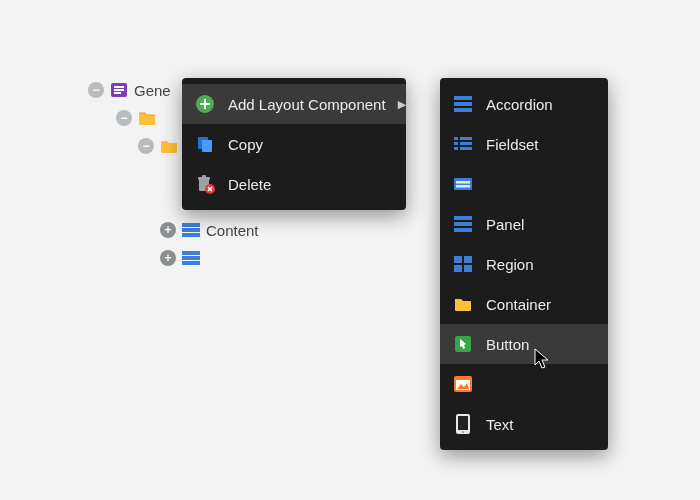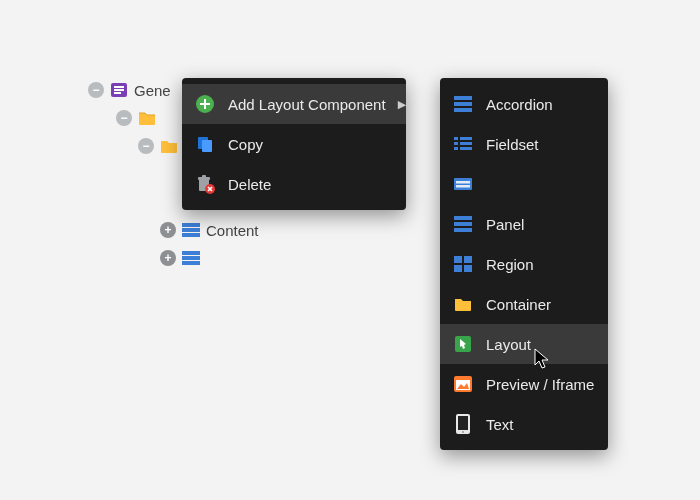--- a/index.html
+++ b/index.html
@@ -286,32 +286,31 @@
       <span>Container</span>
     </div>
 
     <div class="menu-item hovered">
       <span class="menu-icon">
         <svg width="18" height="18" viewBox="0 0 18 18">
           <rect x="1" y="1" width="16" height="16" rx="2" fill="#39a54a"></rect>
           <path d="M6 4v8l2-1 1 3 2-1-1-3 2-1z" fill="#fff"></path>
         </svg>
       </span>
-      <span>Layout</span>
+      <span>Button</span>
     </div>
 
     <div class="menu-item">
       <span class="menu-icon">
         <svg width="18" height="16" viewBox="0 0 18 16">
           <rect x="0" y="0" width="18" height="16" rx="2" fill="#ff7a2f"></rect>
           <rect x="2" y="4" width="14" height="10" fill="#fff"></rect>
           <polygon points="3,13 7,8 10,11 13,7 15,13" fill="#ff7a2f"></polygon>
         </svg>
       </span>
-      <span>Preview / Iframe</span>
     </div>
 
     <div class="menu-item">
       <span class="menu-icon">
         <svg width="14" height="20" viewBox="0 0 14 20">
           <rect x="0" y="0" width="14" height="20" rx="2" fill="#e8e8e8"></rect>
           <rect x="2" y="2" width="10" height="14" fill="#222"></rect>
           <circle cx="7" cy="18" r="1" fill="#999"></circle>
         </svg>
       </span>

